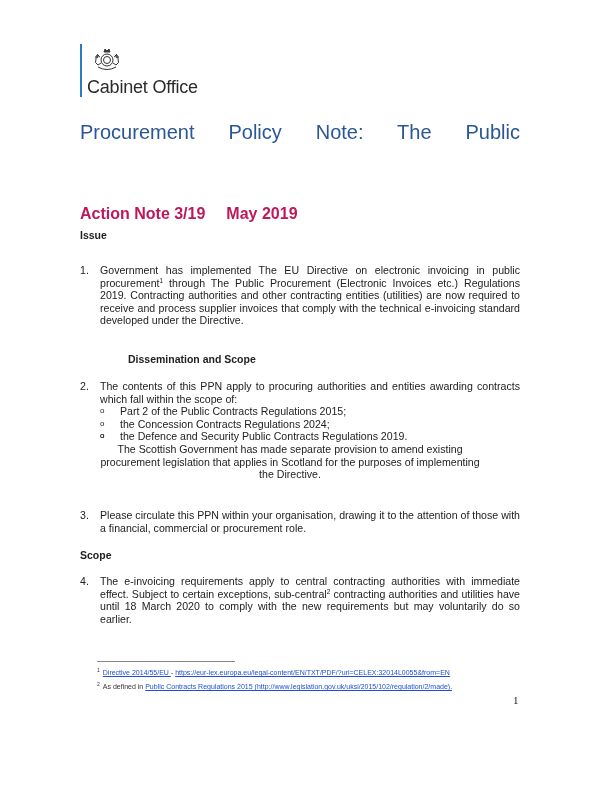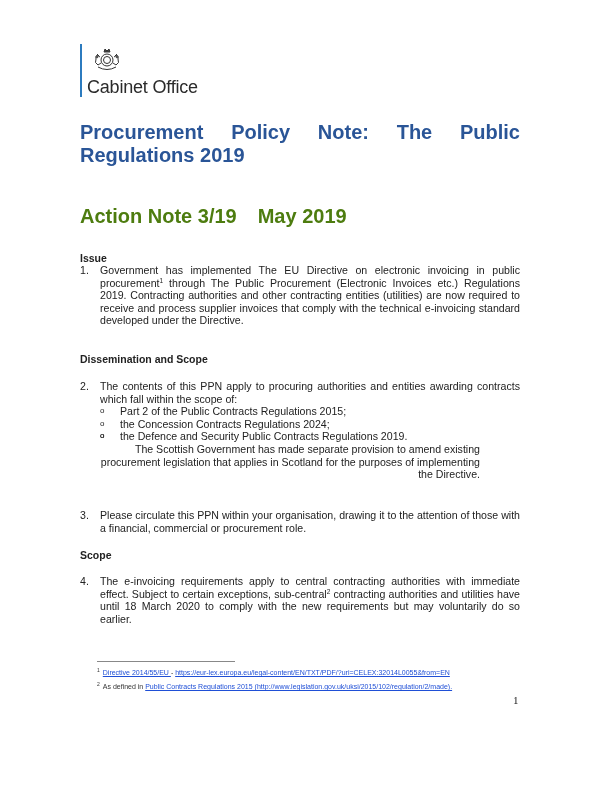--- a/index.html
+++ b/index.html
@@ -4,25 +4,25 @@
 <style>
   html, body { margin: 0; padding: 0; background: #ffffff; }
   body { width: 612px; height: 792px; position: relative; overflow: hidden; font-family: "Liberation Sans", sans-serif; color: #1a1a1a; }
   .page { position: absolute; left: 0; top: 0; width: 612px; height: 624px; background: #fff; }
 
   .logo { position: absolute; left: 80px; top: 44px; width: 160px; height: 56px; }
   .logo-bar { position: absolute; left: 0; top: 0; width: 2px; height: 53px; background: #2c7bbf; }
   .logo-crest { position: absolute; left: 9px; top: 1px; width: 36px; height: 30px; }
   .logo-text { position: absolute; left: 7px; top: 33px; font-size: 18px; color: #2b2b2b; letter-spacing: -0.2px; white-space: nowrap; }
 
-  .title { position: absolute; left: 80px; top: 121px; width: 440px; color: #2a5597; font-weight: bold; font-size: 20px; line-height: 23px; text-align: justify; text-align-last: left; }
+  .title { position: absolute; left: 80px; top: 121px; width: 440px; color: #2a5597; font-weight: normal; font-size: 20px; line-height: 23px; text-align: justify; text-align-last: left; }
   .title .line { display: block; text-align: justify; text-align-last: justify; height: 23px; }
   .title .line.last { text-align-last: left; }
 
-  .subtitle { position: absolute; left: 80px; top: 205px; color: #4d7c0f; font-weight: bold; font-size: 20px; white-space: nowrap; }
+  .subtitle { position: absolute; left: 80px; top: 205px; color: #be185d; font-weight: bold; font-size: 16px; white-space: nowrap; }
   .subtitle .date { margin-left: 21px; }
 
   .section-head { position: absolute; left: 80px; font-weight: bold; font-size: 10.5px; color: #222; }
 
   .para { position: absolute; left: 80px; width: 440px; font-size: 10.6px; line-height: 12.6px; color: #222; }
   .para .num { position: absolute; left: 0; top: 0; }
   .para .body { margin-left: 20px; text-align: justify; }
   .para sup { font-size: 6.5px; vertical-align: 4px; line-height: 0; }
 
   .bullets { margin: 0; padding: 0; list-style: none; }
@@ -56,47 +56,46 @@
       <g fill="#555">
         <circle cx="8" cy="12" r="1.3"></circle>
         <circle cx="28" cy="12" r="1.3"></circle>
       </g>
     </svg>
     <div class="logo-text">Cabinet Office</div>
   </div>
 
   <div class="title">
     <span class="line">Procurement Policy Note: The Public</span>
-    <span class="line last">Regulations 2019</span>
   </div>
 
   <div class="subtitle">
     <span>Action Note 3/19</span><span class="date">May 2019</span>
   </div>
 
-  <div class="section-head" style="top:252px;">Issue</div>
+  <div class="section-head" style="top:229px;">Issue</div>
 
   <div class="para" style="top:264px;">
     <span class="num">1.</span>
     <div class="body"><span>Government has implemented The EU Directive on electronic invoicing in public procurement</span><sup>1</sup><span> through The Public Procurement (Electronic Invoices etc.) Regulations 2019. Contracting authorities and other contracting entities (utilities) are now required to receive and process supplier invoices that comply with the technical e-invoicing standard developed under the Directive.</span></div>
   </div>
 
-  <div class="section-head" style="top:353px;">Dissemination and Scope</div>
+  <div class="section-head" style="top:353px;margin-left:48px;">Dissemination and Scope</div>
 
   <div class="para" style="top:380px;">
     <span class="num">2.</span>
     <div class="body">
       <div>The contents of this PPN apply to procuring authorities and entities awarding contracts which fall within the scope of:</div>
       <ul class="bullets">
         <li><span class="bul">o</span><span>Part 2 of the Public Contracts Regulations 2015;</span></li>
         <li><span class="bul">o</span><span>the Concession Contracts Regulations 2024;</span></li>
         <li><span class="bul">o</span></li>
         <li><span class="bul">o</span><span>the Defence and Security Public Contracts Regulations 2019.</span></li>
       </ul>
-      <div style="padding-right:40px; text-align:right;">The Scottish Government has made separate provision to amend existing procurement legislation that applies in Scotland for the purposes of implementing the Directive.</div>
+      <div style="padding-right:40px; text-align:center;">The Scottish Government has made separate provision to amend existing procurement legislation that applies in Scotland for the purposes of implementing the Directive.</div>
     </div>
   </div>
 
   <div class="para" style="top:509px;">
     <span class="num">3.</span>
     <div class="body">Please circulate this PPN within your organisation, drawing it to the attention of those with a financial, commercial or procurement role.</div>
   </div>
 
   <div class="section-head" style="top:549px;">Scope</div>
 

